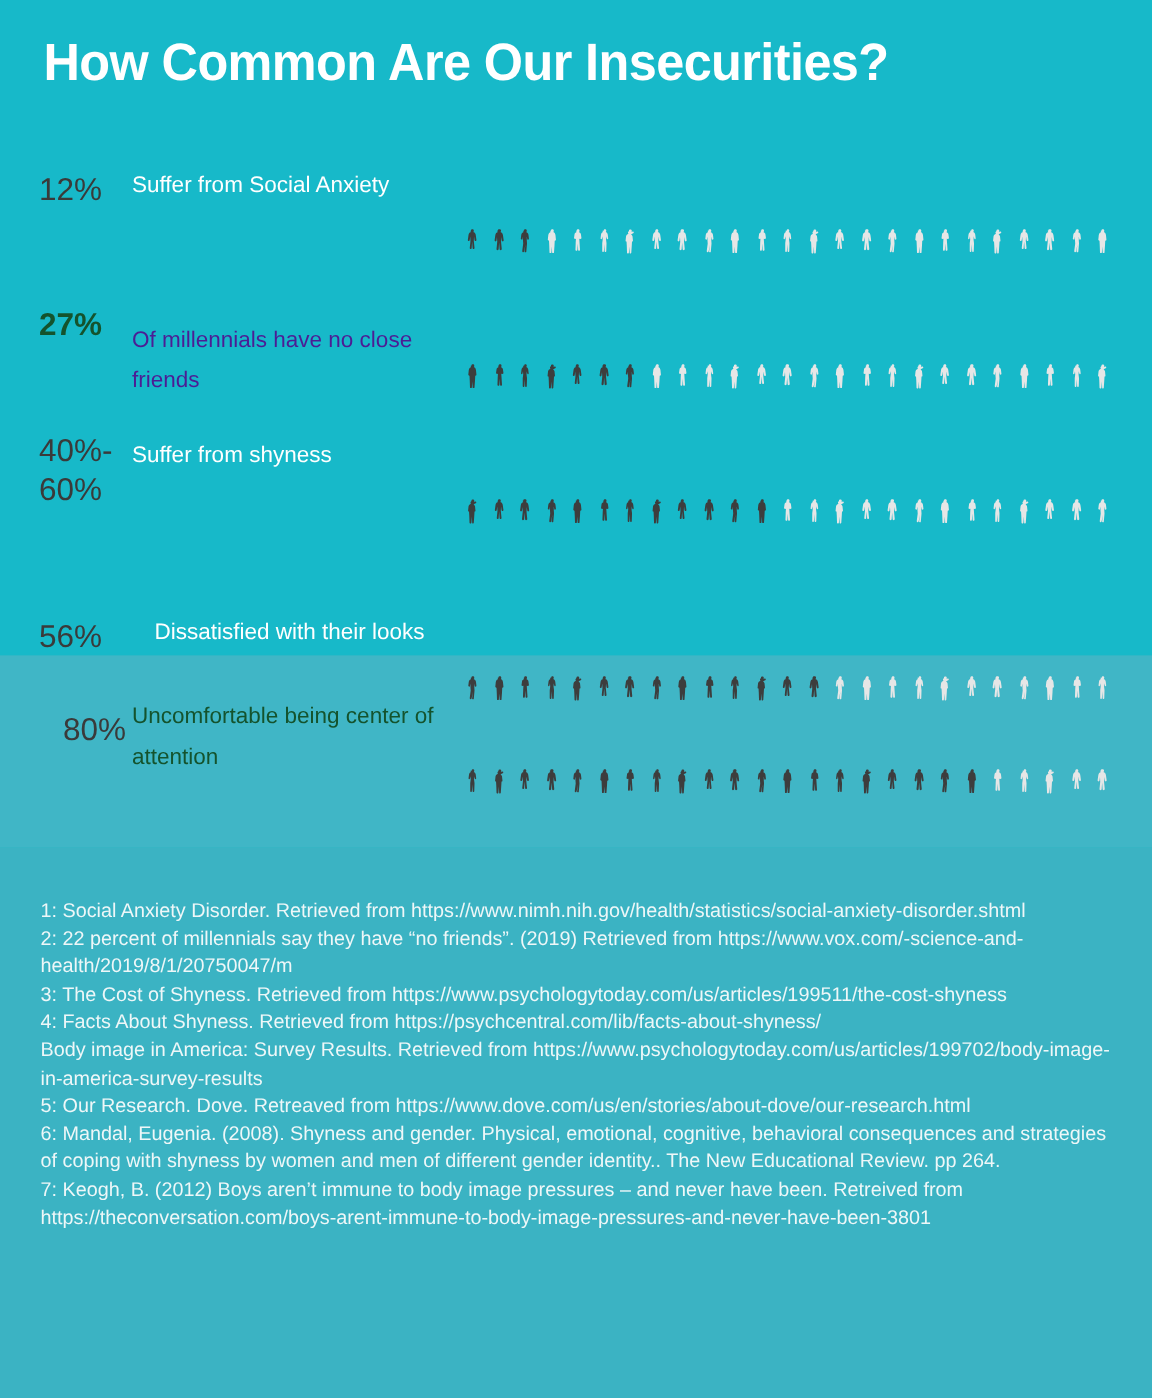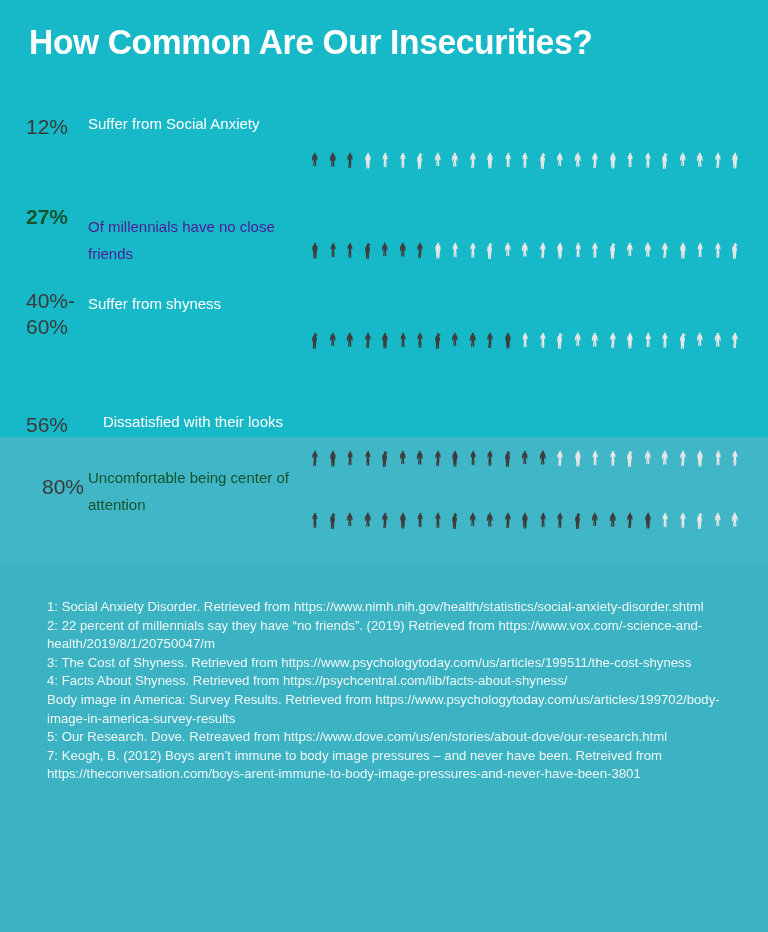--- a/index.html
+++ b/index.html
@@ -72,21 +72,21 @@
   .fig svg { display:block; width:100%; height:100%; }
 
   
   #footnotes {
     position:absolute; left:27px; top:598px;
     width:714px;
     font-size:13.2px;
     line-height:18.6px;
     color:#eef7f8;
   }
-  #footnotes .fn { display:block;margin-left:20px; }
+  #footnotes .fn { display:block; }
 </style>
 </head>
 <body>
 
 <div id="band-top" style="background: rgb(23, 185, 201);"></div>
 <div id="band-mid" style="background: rgb(64, 182, 198);"></div>
 <div id="band-footer" style="background: rgb(59, 179, 195);"></div>
 
 <h1 id="title" style="color: rgb(255, 255, 255);">How Common Are Our Insecurities?</h1>
 
@@ -749,14 +749,15 @@
     </div>
   </div>
 
 <div id="footnotes" style="color: rgb(238, 247, 248);">
     <span class="fn">1: Social Anxiety Disorder. Retrieved from https://www.nimh.nih.gov/health/statistics/social-anxiety-disorder.shtml</span>
     <span class="fn">2: 22 percent of millennials say they have “no friends”. (2019) Retrieved from https://www.vox.com/-science-and-health/2019/8/1/20750047/m</span>
     <span class="fn">3: The Cost of Shyness. Retrieved from https://www.psychologytoday.com/us/articles/199511/the-cost-shyness</span>
     <span class="fn">4: Facts About Shyness. Retrieved from https://psychcentral.com/lib/facts-about-shyness/</span>
     <span class="fn">Body image in America: Survey Results. Retrieved from https://www.psychologytoday.com/us/articles/199702/body-image-in-america-survey-results</span>
     <span class="fn">5: Our Research. Dove. Retreaved from https://www.dove.com/us/en/stories/about-dove/our-research.html</span>
+    <span class="fn">6: Mandal, Eugenia. (2008). Shyness and gender. Physical, emotional, cognitive, behavioral consequences and strategies of coping with shyness by women and men of different gender identity.. The New Educational Review. pp 264.</span>
     <span class="fn">7: Keogh, B. (2012) Boys aren’t immune to body image pressures – and never have been. Retreived from https://theconversation.com/boys-arent-immune-to-body-image-pressures-and-never-have-been-3801</span>
   </div>
 
 </body></html>

